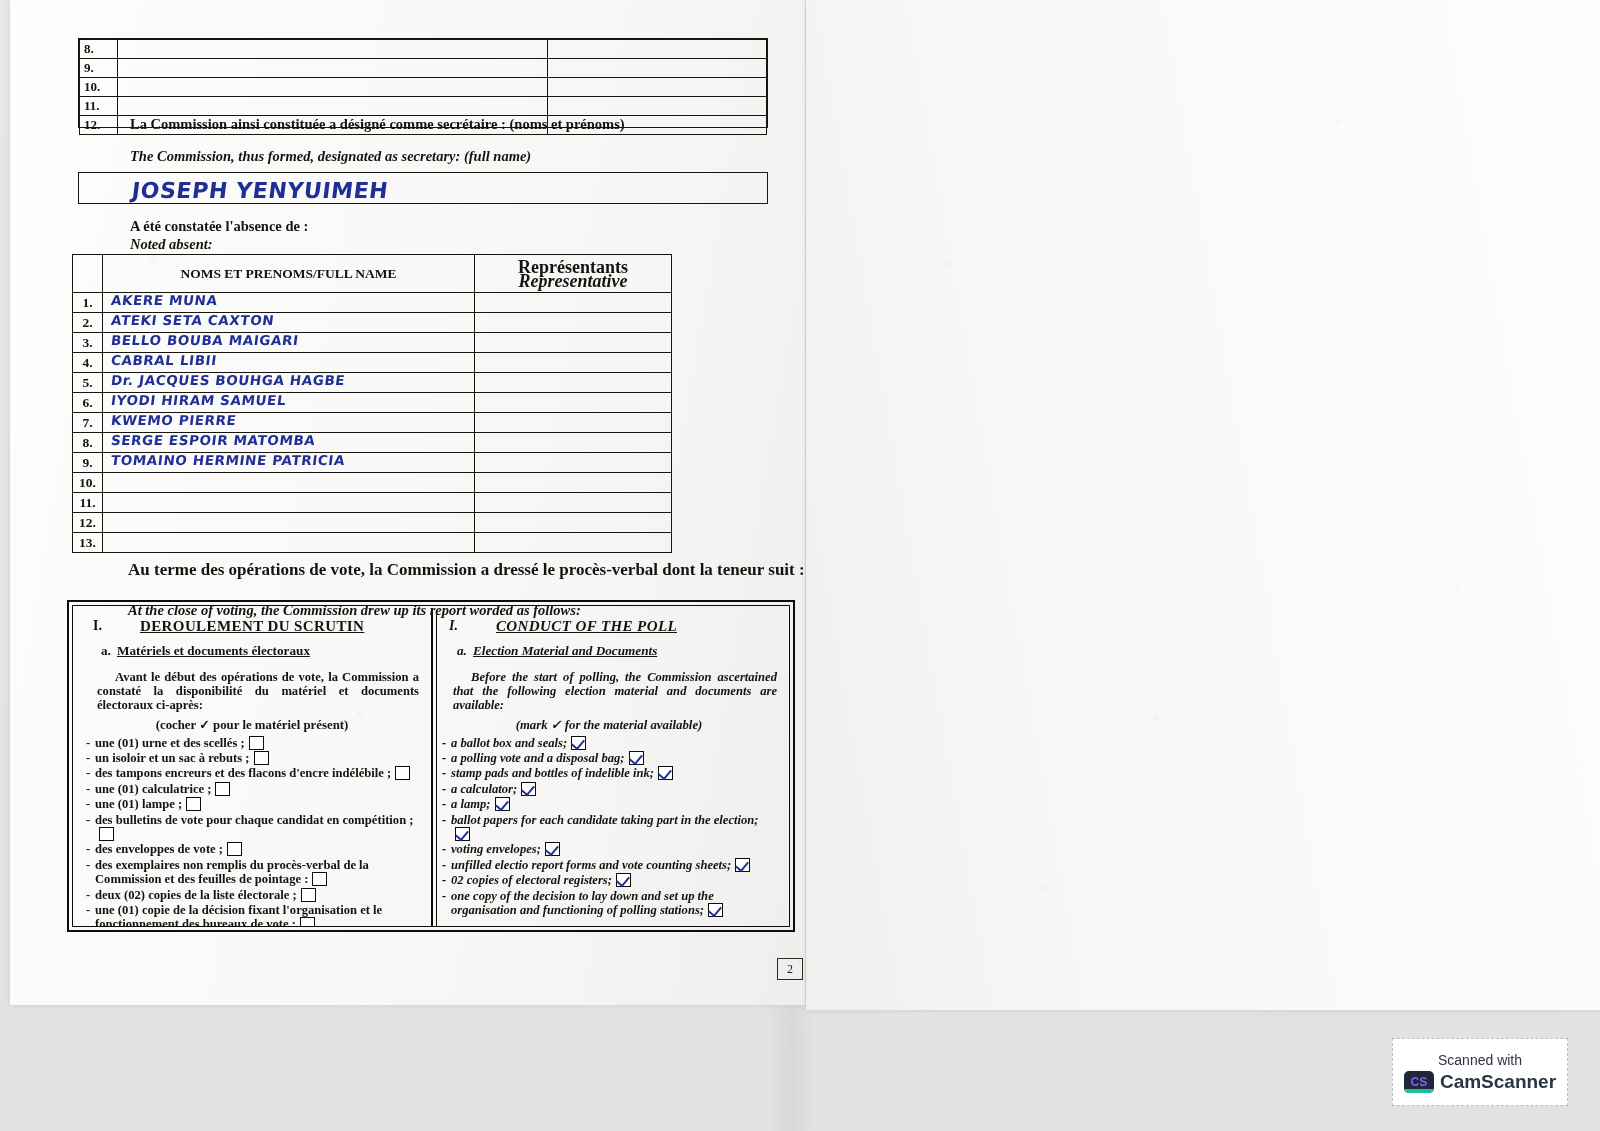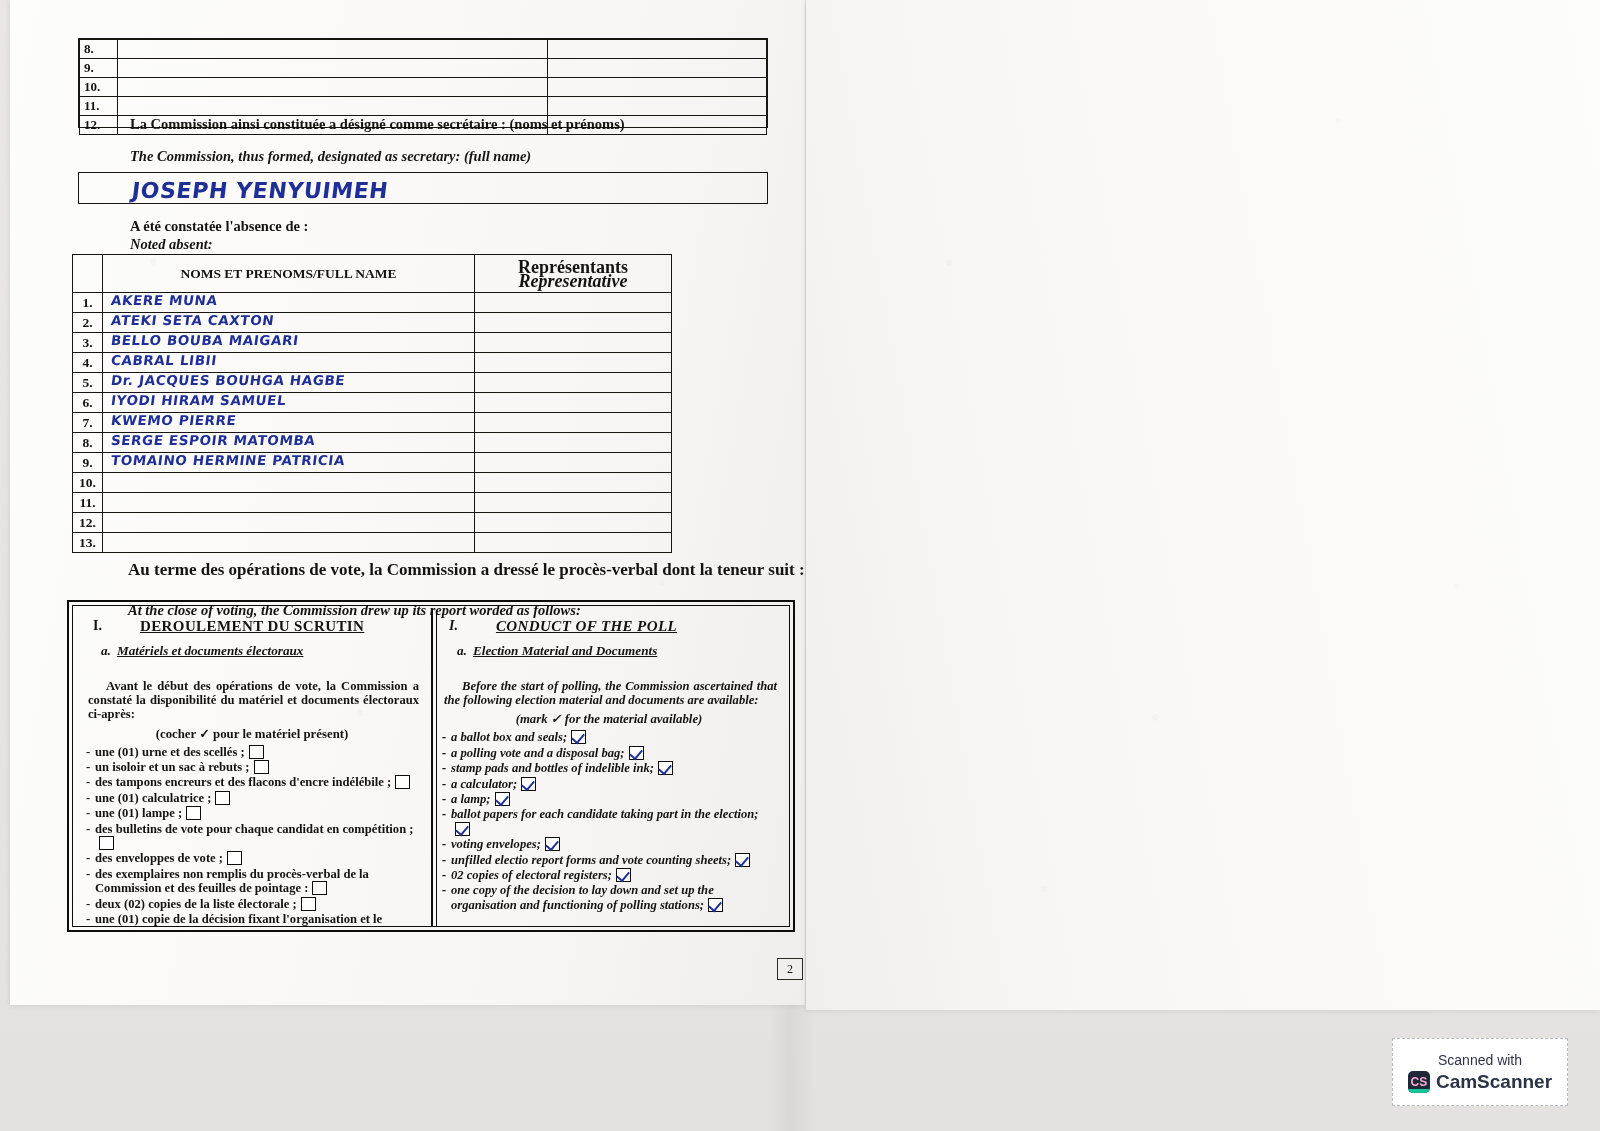--- a/index.html
+++ b/index.html
@@ -109,23 +109,23 @@
     position:absolute; top:8px; height:316px; overflow:hidden; padding:4px 8px;
   }
   .dual-col.l{ left:8px; width:350px; }
   .dual-col.r{ left:362px; width:354px; border-left:2.6px solid #0d0d09; }
   .dual-col.r:after{
     content:""; position:absolute; left:3px; top:0; bottom:0; width:1.4px; background:#0d0d09;
   }
 
   .h-rom{ font-size:14px; font-weight:bold; display:flex; gap:38px; margin:4px 0 8px 8px; }
   .h-rom .t{ text-decoration:underline; letter-spacing:.4px; font-size:15px; }
-  .h-sub{ font-size:13.2px; font-weight:bold; text-decoration:underline; margin:0 0 20px 16px;font-style:italic; }
+  .h-sub{ font-size:13.2px; font-weight:bold; text-decoration:underline; margin:0 0 11px 16px; }
   .h-sub .lt{ display:inline-block; width:16px; text-decoration:none; }
-  .para{ font-size:12.6px; line-height:14.2px; text-align:justify; margin:0 0 4px 3px; }
+  .para{ font-size:12.6px; line-height:14.2px; text-align:justify; margin:0 0 4px 12px; }
   .para.ind{ text-indent:18px; }
   .center-note{ font-size:12.8px; font-weight:bold; text-align:center; margin:2px 0 3px 0; }
   ul.items{ list-style:none; margin:0; padding:0; }
   ul.items li{
     font-size:12.6px; line-height:14.4px; margin:0 0 1px 0; position:relative;
     padding-left:10px;
   }
   ul.items li:before{ content:"-"; position:absolute; left:1px; }
   .cbx{
     display:inline-block; width:15px; height:14px; border:1.6px solid #0d0d09;
@@ -145,21 +145,21 @@
   
   .cam{
     position:absolute; left:1392px; top:1038px; width:176px; height:68px;
     border:1.5px dashed #b9bcc4; background:#ffffff;
     display:flex; flex-direction:column; align-items:center; justify-content:center;
     font-family:"Liberation Sans", sans-serif; color:#2b3447;
   }
   .cam .l1{ font-size:14px; margin-bottom:3px; }
   .cam .l2{ font-size:19px; font-weight:bold; display:flex; align-items:center; gap:6px; }
   .cam .cs{
-    width:22px; height:22px; border-radius:5px; background:#1e2838; color:#f9a8d4;
+    width:30px; height:22px; border-radius:5px; background:#1e2838; color:#8b5cf6;
     font-size:12px; font-weight:bold; display:flex; align-items:center; justify-content:center;
     position:relative; overflow:hidden;
   }
   .cam .cs:after{ content:""; position:absolute; left:0; right:0; bottom:0; height:4px; background:#17c29a; }
 </style>
 </head>
 <body>
 
 <div class="scan-bg"></div>
 

